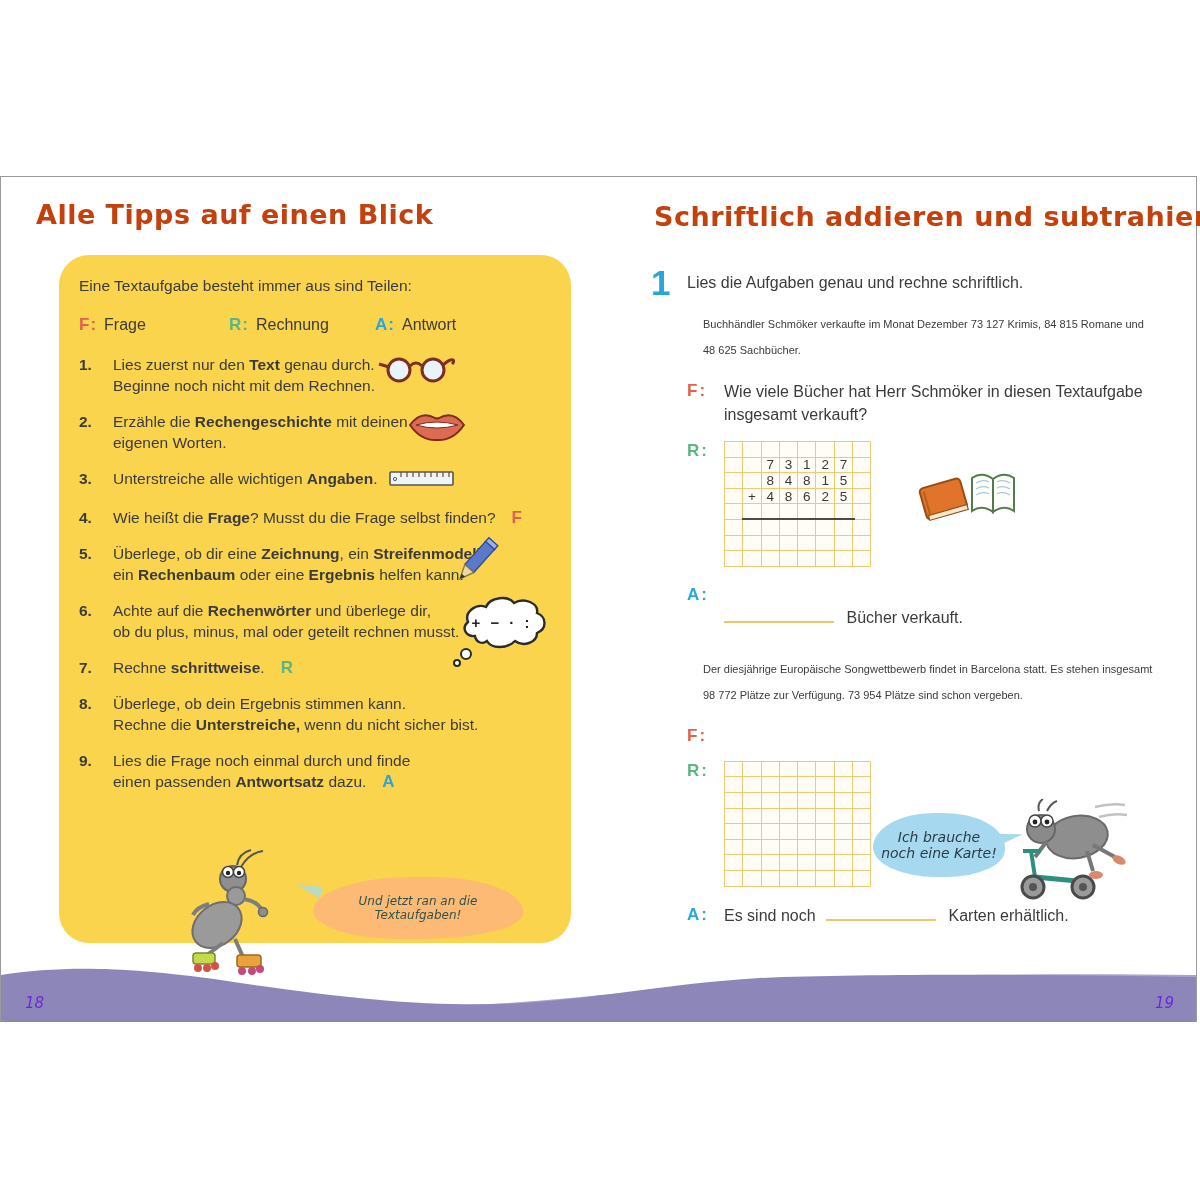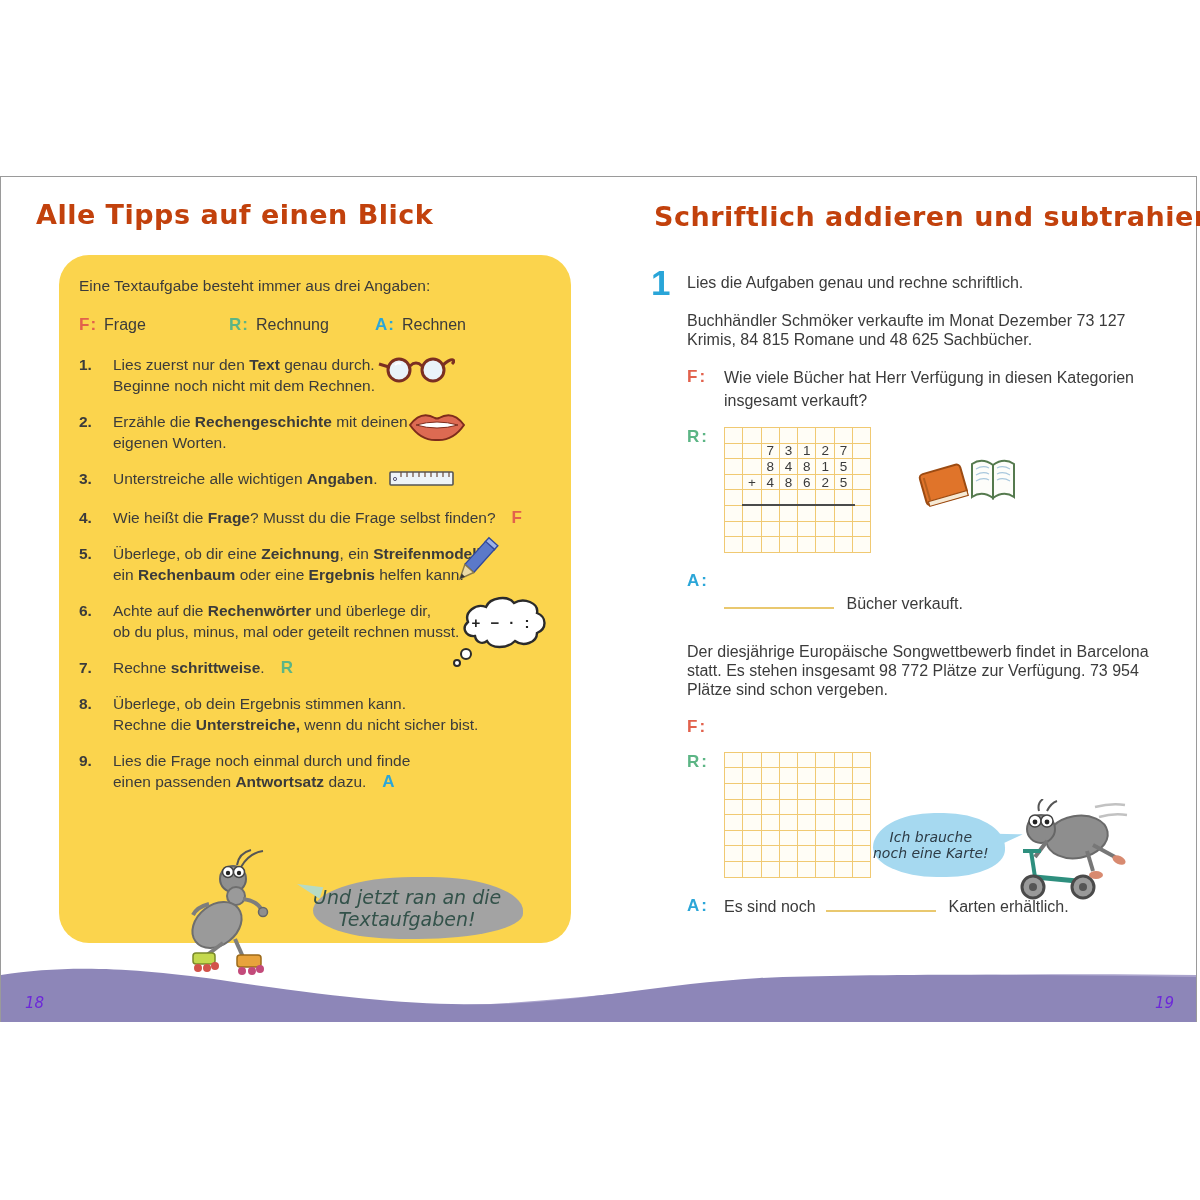--- a/index.html
+++ b/index.html
@@ -35,42 +35,42 @@
   .tip-text .b { font-weight:bold; }
   .inline-letter { font-weight:bold; font-size:17px; margin-left:16px; }
   .tip-icon { position:absolute; }
   .icon-glasses { left:298px; top:-3px; }
   .icon-lips    { left:327px; top:-6px; }
   .icon-ruler-inline { display:inline-block; vertical-align:-3px; margin-left:12px; }
   .icon-pencil  { left:369px; top:-10px; }
   .icon-thought { left:372px; top:-6px; }
 
   
-  .bubble { position:absolute; display:flex; align-items:center; 
+  .bubble { position:absolute; display:flex; align-items:center; justify-content:center;
     text-align:center; font-family:"DejaVu Sans", sans-serif; font-style:italic;
     font-weight:500; }
-  .bubble-green { left:312px; top:700px; width:210px; height:62px; background:#a3a3a3;
-    border-radius:52% 48% 55% 45% / 60% 60% 45% 50%; font-size:19px; color:#33524a; }
+  .bubble-green { left:312px; top:700px; width:210px; height:62px; background:#fdba74;
+    border-radius:52% 48% 55% 45% / 60% 60% 45% 50%; font-size:12px; color:#33524a; }
   .bubble-green::before { content:""; position:absolute; left:-17px; top:6px;
     border-style:solid; border-width:5px 26px 7px 0;
     border-color:transparent #b7dbc3 transparent transparent; transform:rotate(18deg); }
   .bubble-blue { left:272px; top:636px; width:132px; height:64px; background:#a6d9f0;
     border-radius:50% 50% 48% 52% / 58% 58% 46% 50%; font-size:14px; color:#2d3b45; }
   .bubble-blue::after { content:""; position:absolute; right:-18px; top:18px;
     border-style:solid; border-width:6px 0 6px 26px;
     border-color:transparent transparent transparent #a6d9f0; transform:rotate(-12deg); }
 
   .ant-illo { position:absolute; left:178px; top:672px; }
 
   
   .rp-content { position:absolute; left:50px; top:90px; width:525px; }
   .ex-row { display:flex; }
   .ex-num { font-size:35px; font-weight:bold; color:#29a5d8; line-height:32px; width:36px; flex:none; }
   .instr { font-size:16px; margin-top:7px; }
-  .para { font-size:16px; line-height:19px; margin-left:36px; width:465px; }
+  .para { font-size:11px; line-height:26px; margin-left:52px; width:465px; }
   .p1 { margin-top:12px; }
   .p2 { margin-top:26px; }
   .qa-row { display:flex; margin-left:36px; margin-top:18px; }
   .tag { font-weight:bold; font-size:17px; letter-spacing:2px; width:37px; flex:none; }
   .qa-text { font-size:16px; line-height:22.5px; width:430px; }
   .r-row { margin-top:15px; }
   .grid-wrap { position:relative; flex:none; }
   .calc-grid { display:grid; grid-template-columns:repeat(8,18.3px); grid-auto-rows:15.6px;
     border-top:1px solid #f0c972; border-left:1px solid #f0c972; background:#fffdf6; }
   .cell { border-right:1px solid #f0c972; border-bottom:1px solid #f0c972;
@@ -90,33 +90,33 @@
 </style>
 </head>
 <body>
 
 <div class="spread">
 
   <div class="page page-left">
     <h1 class="page-title">Alle Tipps auf einen Blick</h1>
 
     <div class="tips-box">
-      <p class="intro">Eine Textaufgabe besteht immer aus drei Angaben:</p>
+      <p class="intro">Eine Textaufgabe besteht immer aus sind Teilen:</p>
       <div class="legend-row">
           <div class="legend-item">
             <span class="legend-letter c-f">F:</span>
             <span>Frage</span>
           </div>
           <div class="legend-item">
             <span class="legend-letter c-r">R:</span>
             <span>Rechnung</span>
           </div>
           <div class="legend-item">
             <span class="legend-letter c-a">A:</span>
-            <span>Rechnen</span>
+            <span>Antwort</span>
           </div>
         </div>
       <div class="tips">
           <div class="tip-row">
             <div class="tip-num">1.</div>
             <div class="tip-text"><span>Lies zuerst nur den </span><span class="b">Text</span><span> genau durch.</span><br><span>Beginne noch nicht mit dem Rechnen.</span></div>
             <div class="tip-icon icon-glasses">
   <svg width="78" height="34" viewBox="0 0 78 34">
     <path d="M2,13 L12,16" stroke="#7b2f22" stroke-width="3" fill="none"></path>
     <circle cx="22" cy="19" r="11" fill="#e9f3f9" stroke="#7b2f22" stroke-width="3"></circle>
@@ -243,21 +243,21 @@
     <div class="rp-content">
       <div class="ex-row">
         <div class="ex-num">1</div>
         <p class="instr">Lies die Aufgaben genau und rechne schriftlich.</p>
       </div>
 
       <p class="para p1">Buchhändler Schmöker verkaufte im Monat Dezember 73&nbsp;127 Krimis, 84&nbsp;815 Romane und 48&nbsp;625 Sachbücher.</p>
 
       <div class="qa-row">
         <span class="tag c-f">F:</span>
-        <p class="qa-text">Wie viele Bücher hat Herr Verfügung in diesen Kategorien insgesamt verkauft?</p>
+        <p class="qa-text">Wie viele Bücher hat Herr Schmöker in diesen Textaufgabe insgesamt verkauft?</p>
       </div>
 
       <div class="qa-row r-row">
         <span class="tag c-r">R:</span>
         <div class="grid-wrap">
           <div class="calc-grid" id="grid1">
               <div class="cell"></div>
               <div class="cell"></div>
               <div class="cell"></div>
               <div class="cell"></div>

